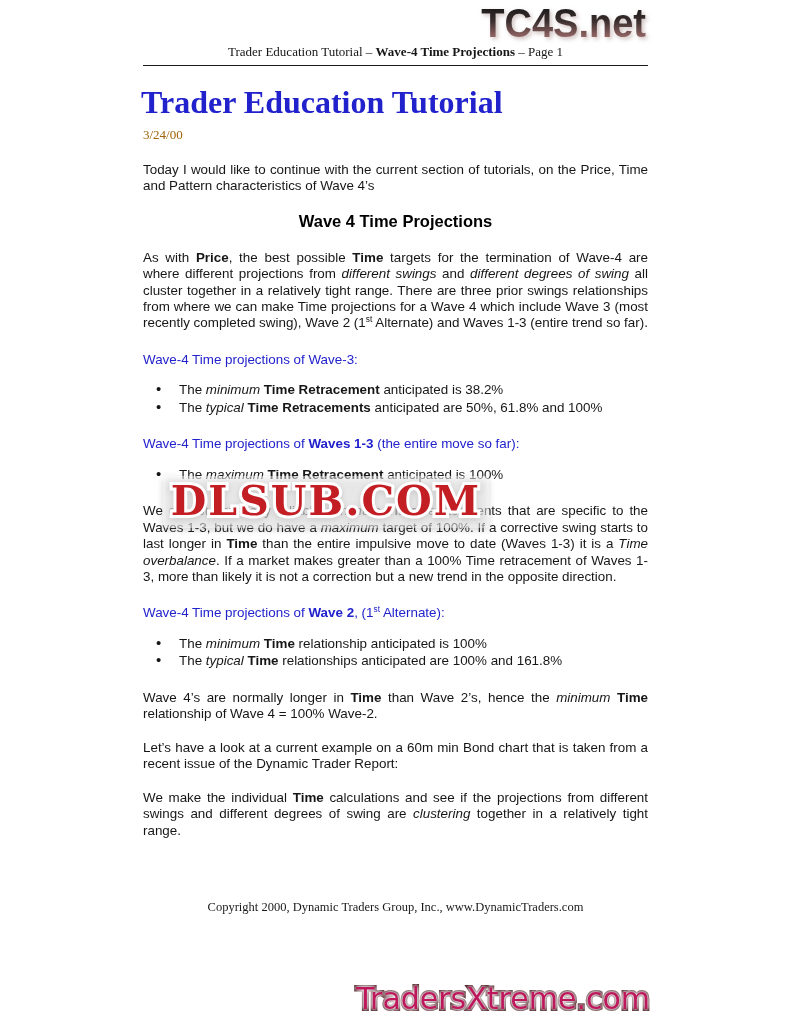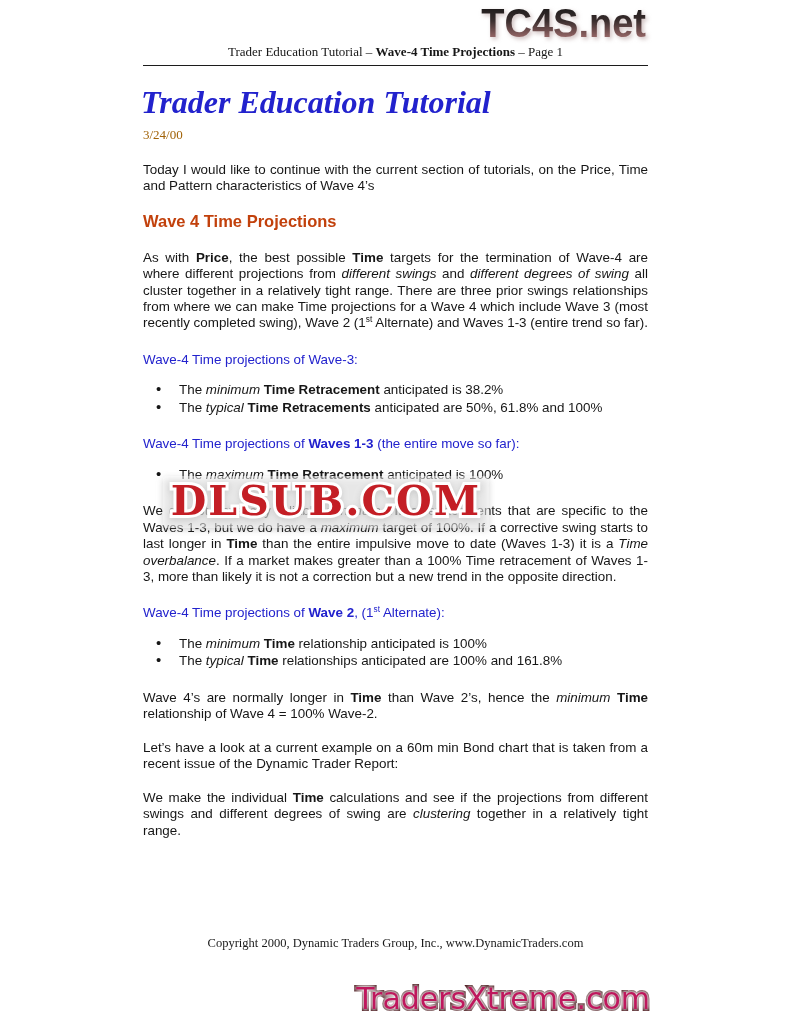--- a/index.html
+++ b/index.html
@@ -39,60 +39,60 @@
   }
   .running-head .rh-bold{font-weight:bold;}
   .rule{
     position:absolute;top:65px;left:143px;width:505px;
     border-top:1.5px solid #1c1c1c;height:0;
   }
   
   .doc-title{
     position:absolute;top:84px;left:141px;
     font-family:"Liberation Serif",serif;
-    font-style:italic;font-weight:bold;
+    font-weight:bold;
     font-size:32px;color:#2222cd;letter-spacing:0;
   }
   .doc-date{
     position:absolute;top:127px;left:143px;
     font-family:"Liberation Serif",serif;
     font-size:13px;color:#a16207;
   }
   
   .doc-body{
     position:absolute;top:162px;left:143px;width:505px;
     font-size:13.4px;line-height:16.4px;
     text-align:justify;color:#161616;
   }
   .doc-body .paragraph{margin:0 0 17px 0;}
   .doc-body .heading{
     margin:14px 0 20px 0;
     font-size:16.5px;line-height:18px;
-    font-weight:bold;color:#c2410c;text-align:left;
+    font-weight:bold;color:#000000;text-align:center;
   }
   .doc-body .subheading{
     margin:20px 0 13px 0;
     color:#2222cd;text-align:left;
   }
   .doc-body ul.bullets{
     margin:0 0 20px 0;padding:0 0 0 36px;list-style:none;
   }
   .doc-body ul.bullets li{
     position:relative;line-height:17.6px;text-align:left;
   }
   .doc-body ul.bullets li::before{
     content:"\2022";
     position:absolute;left:-23px;top:-1px;font-size:15px;
   }
   .b{font-weight:bold;}
   .i{font-style:italic;}
   sup{font-size:0.62em;line-height:0;vertical-align:super;}
   
   .footer{
-    position:absolute;top:936px;left:143px;width:505px;
+    position:absolute;top:900px;left:143px;width:505px;
     text-align:center;
     font-family:"Liberation Serif",serif;
     font-size:12.5px;color:#1a1a1a;
   }
   
   .wm-center{
     position:absolute;top:476px;left:50%;
     transform:translateX(-50%);
     font-family:"DejaVu Serif",serif;
     font-weight:bold;font-size:41px;letter-spacing:2px;

